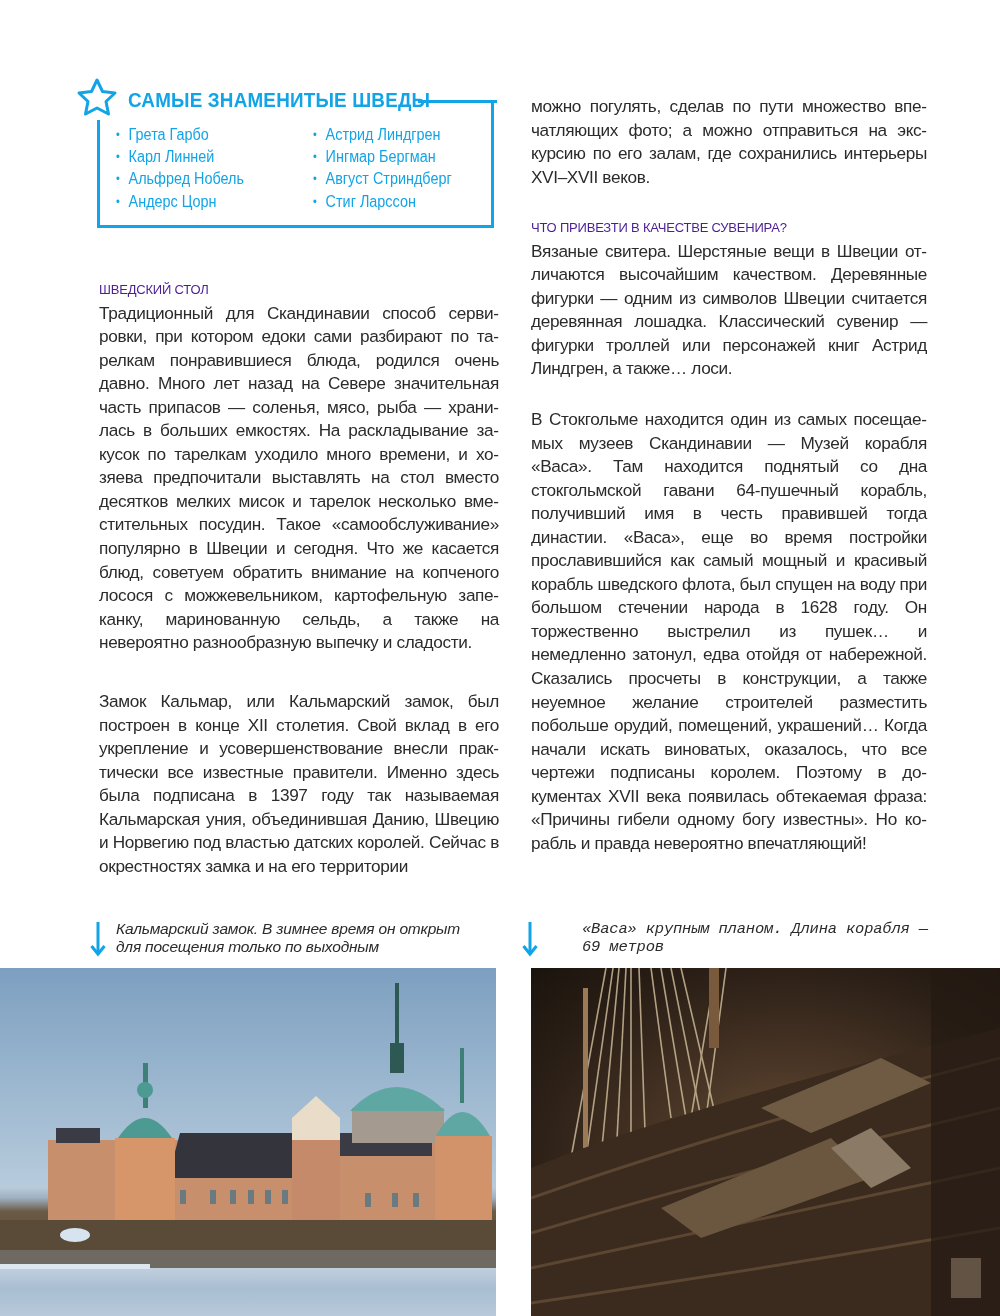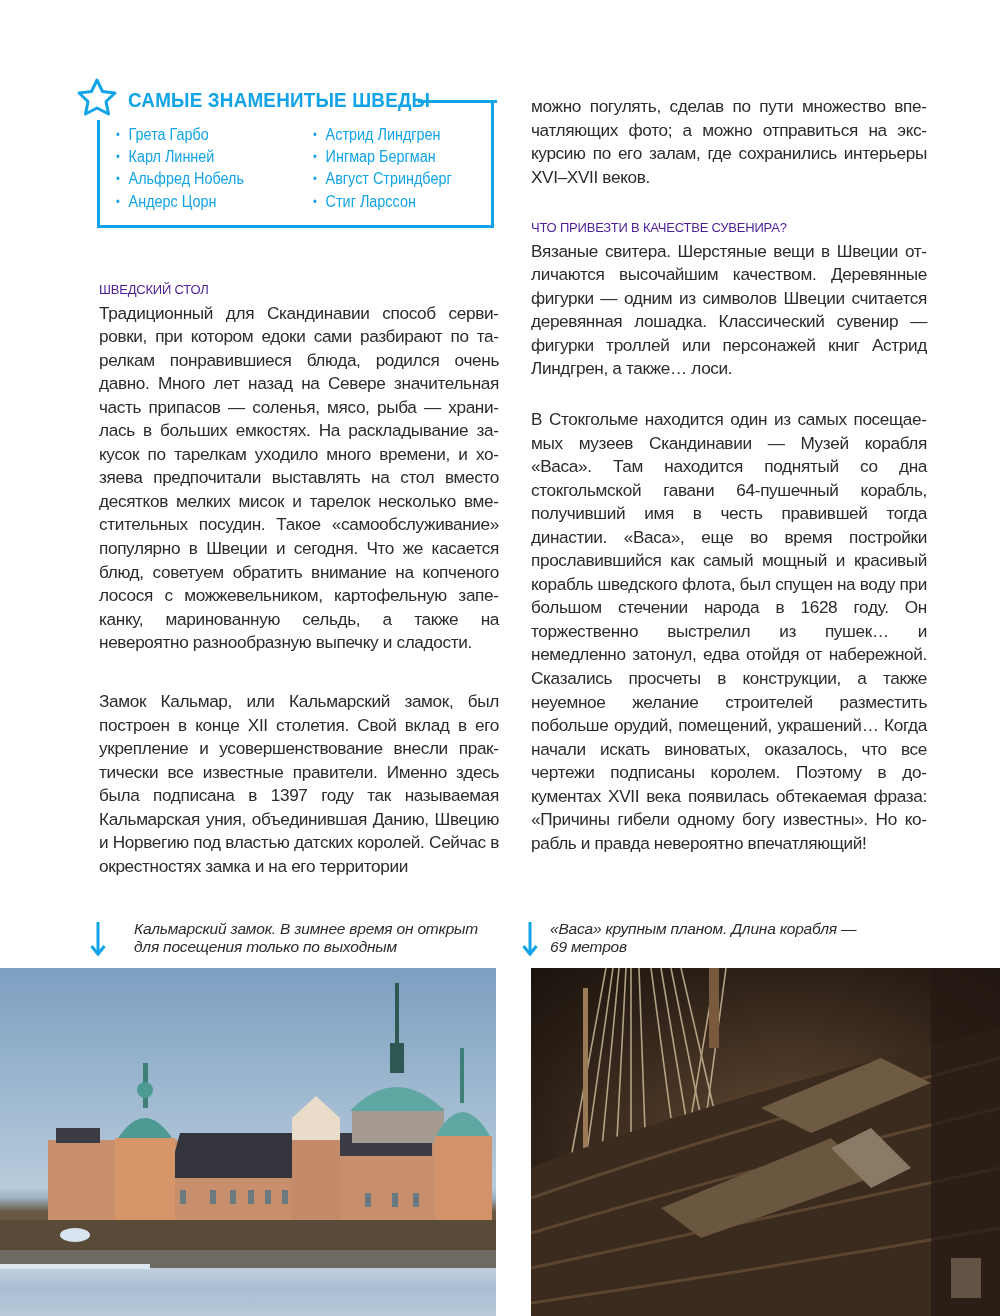--- a/index.html
+++ b/index.html
@@ -89,32 +89,32 @@
 <div class="sec col-right" style="top:408px;">
   <p class="sec-p">В Стокгольме находится один из самых посещае­мых музеев Скандинавии — Музей корабля «Васа». Там находится поднятый со дна стокгольмской гавани 64-пушечный корабль, получивший имя в честь правившей тогда династии. «Васа», еще во время постройки прославившийся как самый мощный и красивый корабль шведского флота, был спущен на воду при большом стечении наро­да в 1628 году. Он торжественно выстрелил из пу­шек… и немедленно затонул, едва отойдя от на­бережной. Сказались просчеты в конструкции, а также неуемное желание строителей разме­стить побольше орудий, помещений, украшений… Когда начали искать виноватых, оказалось, что все чертежи подписаны королем. Поэтому в до­кументах XVII века появилась обтекаемая фраза: «Причины гибели одному богу известны». Но ко­рабль и правда невероятно впечатляющий!</p>
 </div>
 
 <div class="cap-arrow" style="left:90px; top:921px;">
   <svg width="16" height="36" viewBox="0 0 16 36">
       <line x1="8" y1="1" x2="8" y2="32" stroke="#12a4e6" stroke-width="3"></line>
       <path d="M1.5 25 L8 33 L14.5 25" fill="none" stroke="#12a4e6" stroke-width="3"></path>
     </svg>
 </div>
-<div class="cap" style="left:134px; top:920px;">
+<div class="cap" style="left:116px; top:920px;">
   <div>Кальмарский замок. В зимнее время он открыт</div>
   <div>для посещения только по выходным</div>
 </div>
 
 <div class="cap-arrow" style="left:522px; top:921px;">
   <svg width="16" height="36" viewBox="0 0 16 36">
       <line x1="8" y1="1" x2="8" y2="32" stroke="#12a4e6" stroke-width="3"></line>
       <path d="M1.5 25 L8 33 L14.5 25" fill="none" stroke="#12a4e6" stroke-width="3"></path>
     </svg>
 </div>
-<div class="cap" style="left:550px; top:920px;">
+<div class="cap" style="left:582px; top:920px;font-family:Liberation Mono, monospace;">
   <div>«Васа» крупным планом. Длина корабля —</div>
   <div>69 метров</div>
 </div>
 
 <div class="photo photo-castle">
   <svg width="496" height="348" viewBox="0 0 496 348">
 
     <rect x="48" y="172" width="444" height="80" fill="#c88f6c"></rect>
     <polygon points="56,175 100,175 100,160 56,160" fill="#3a3b45"></polygon>
     <polygon points="168,210 292,210 292,165 180,165" fill="#33343c"></polygon>

